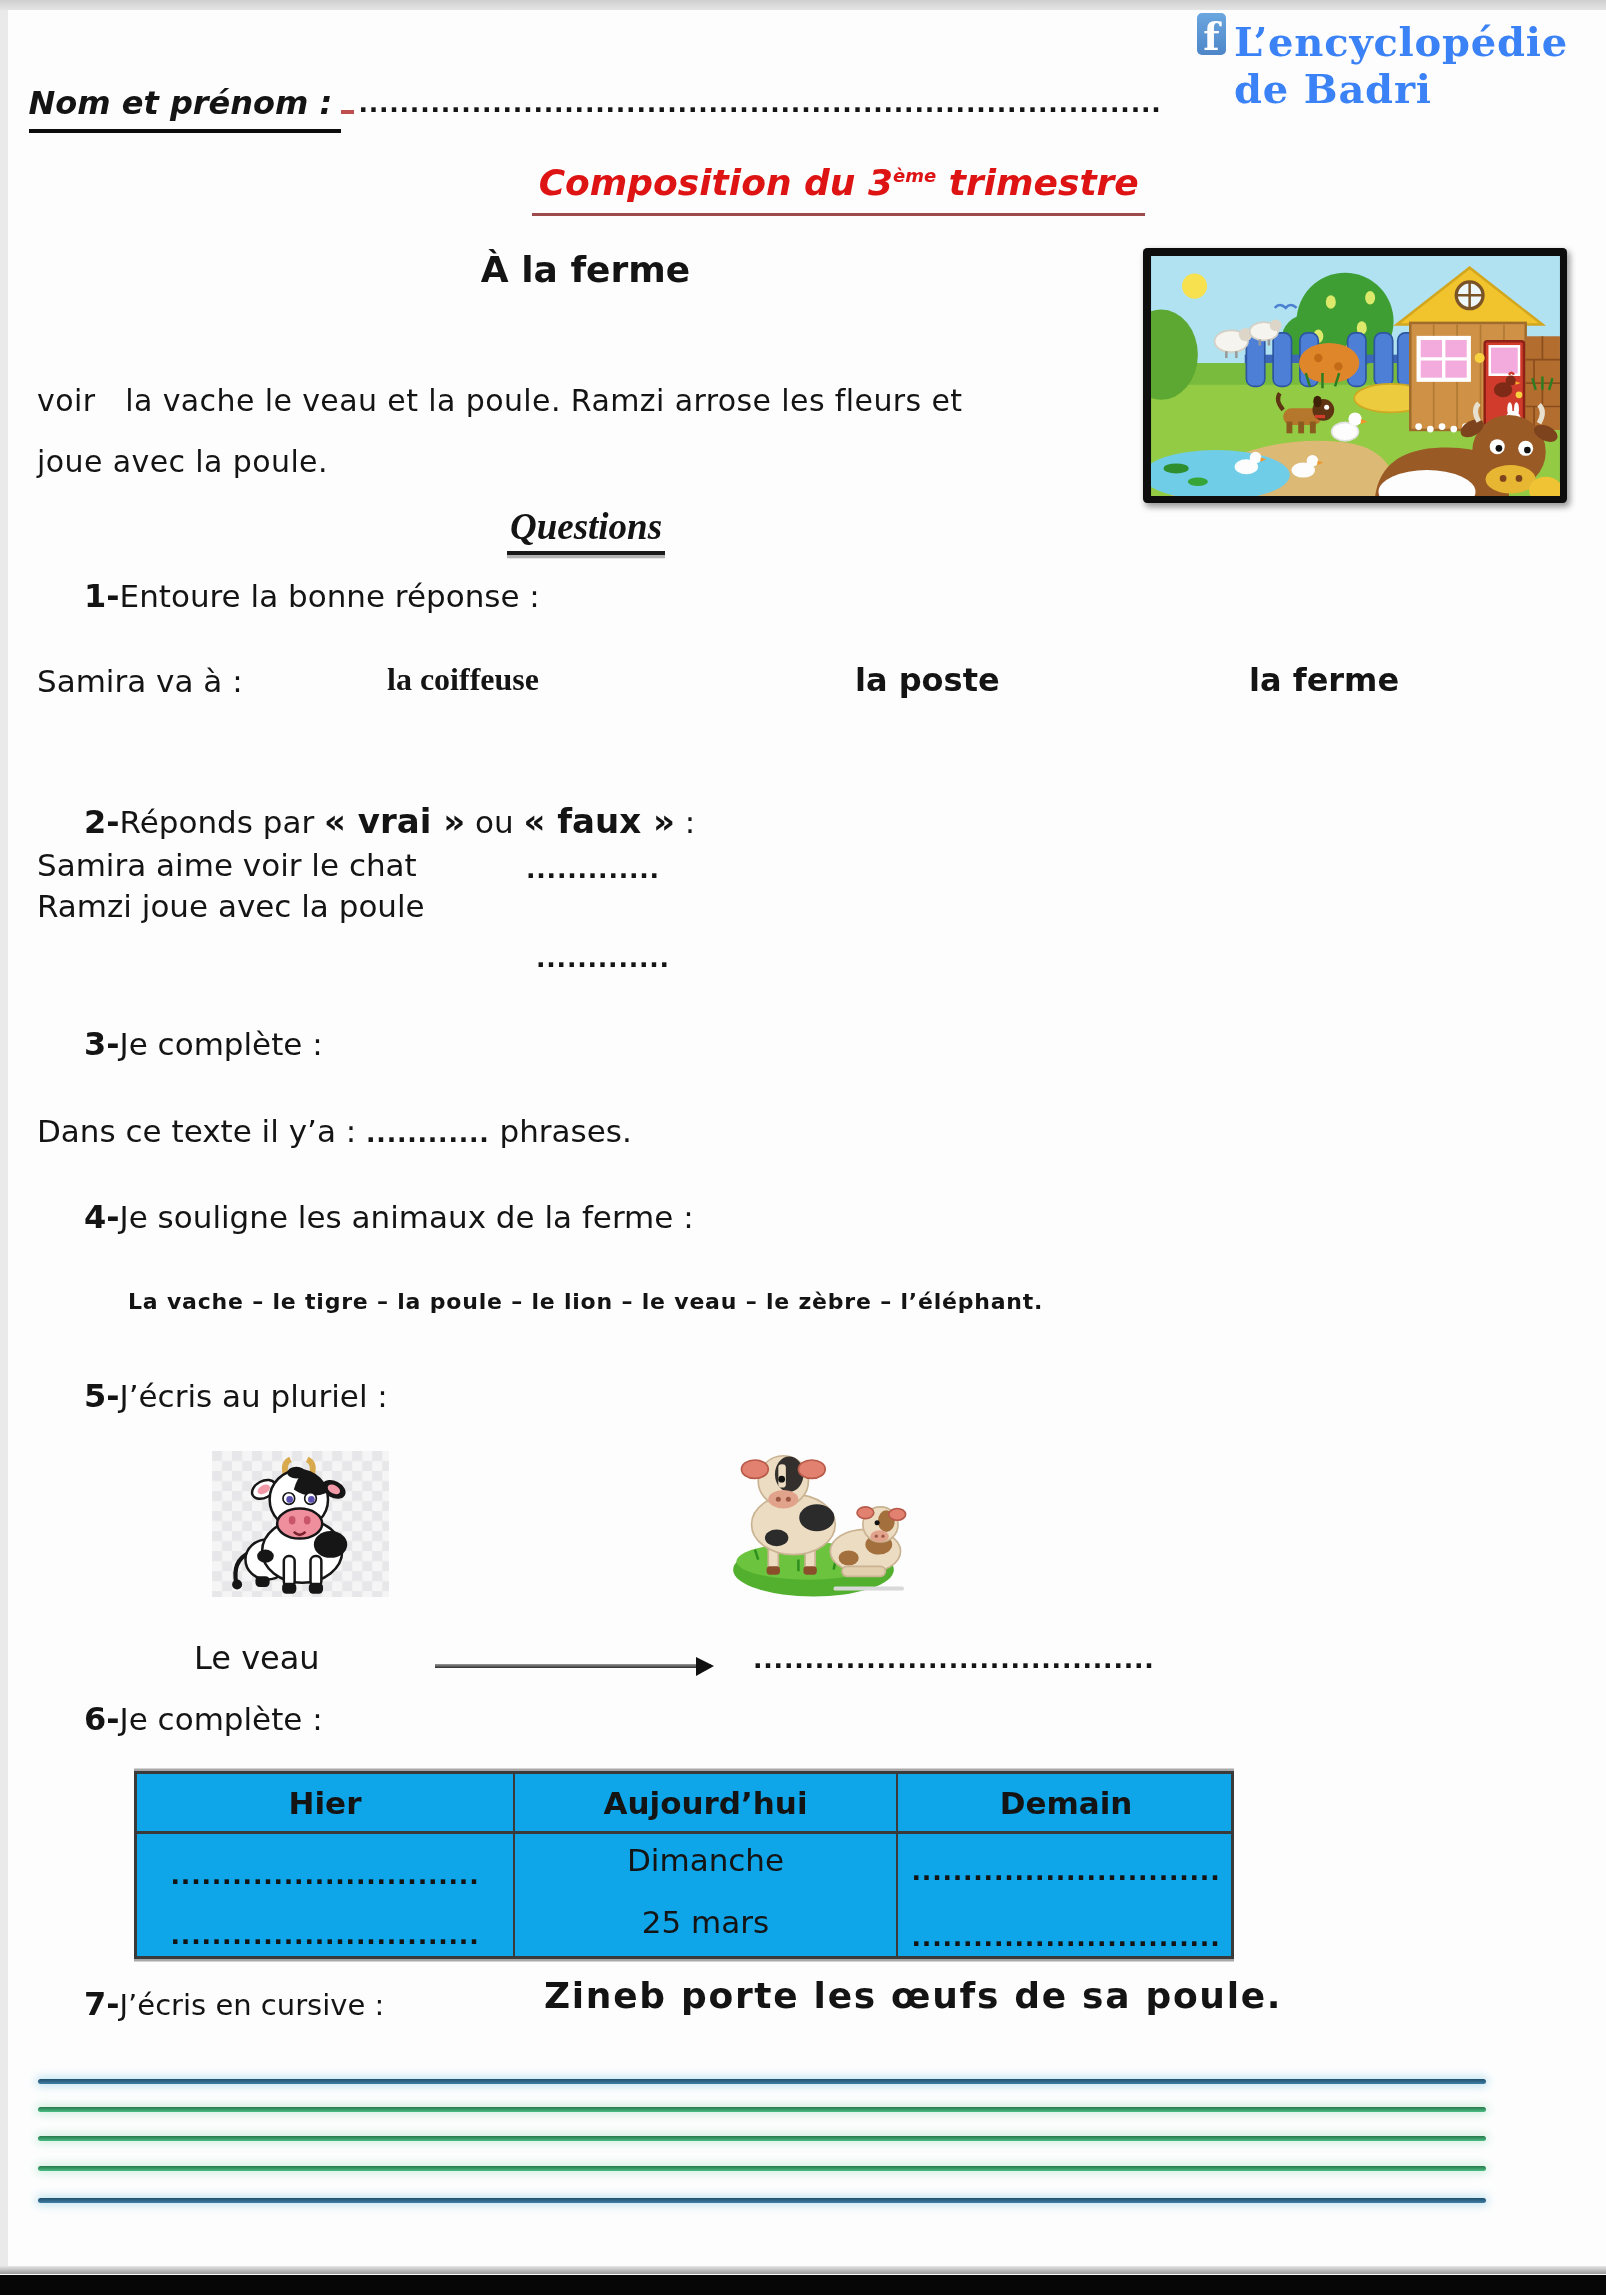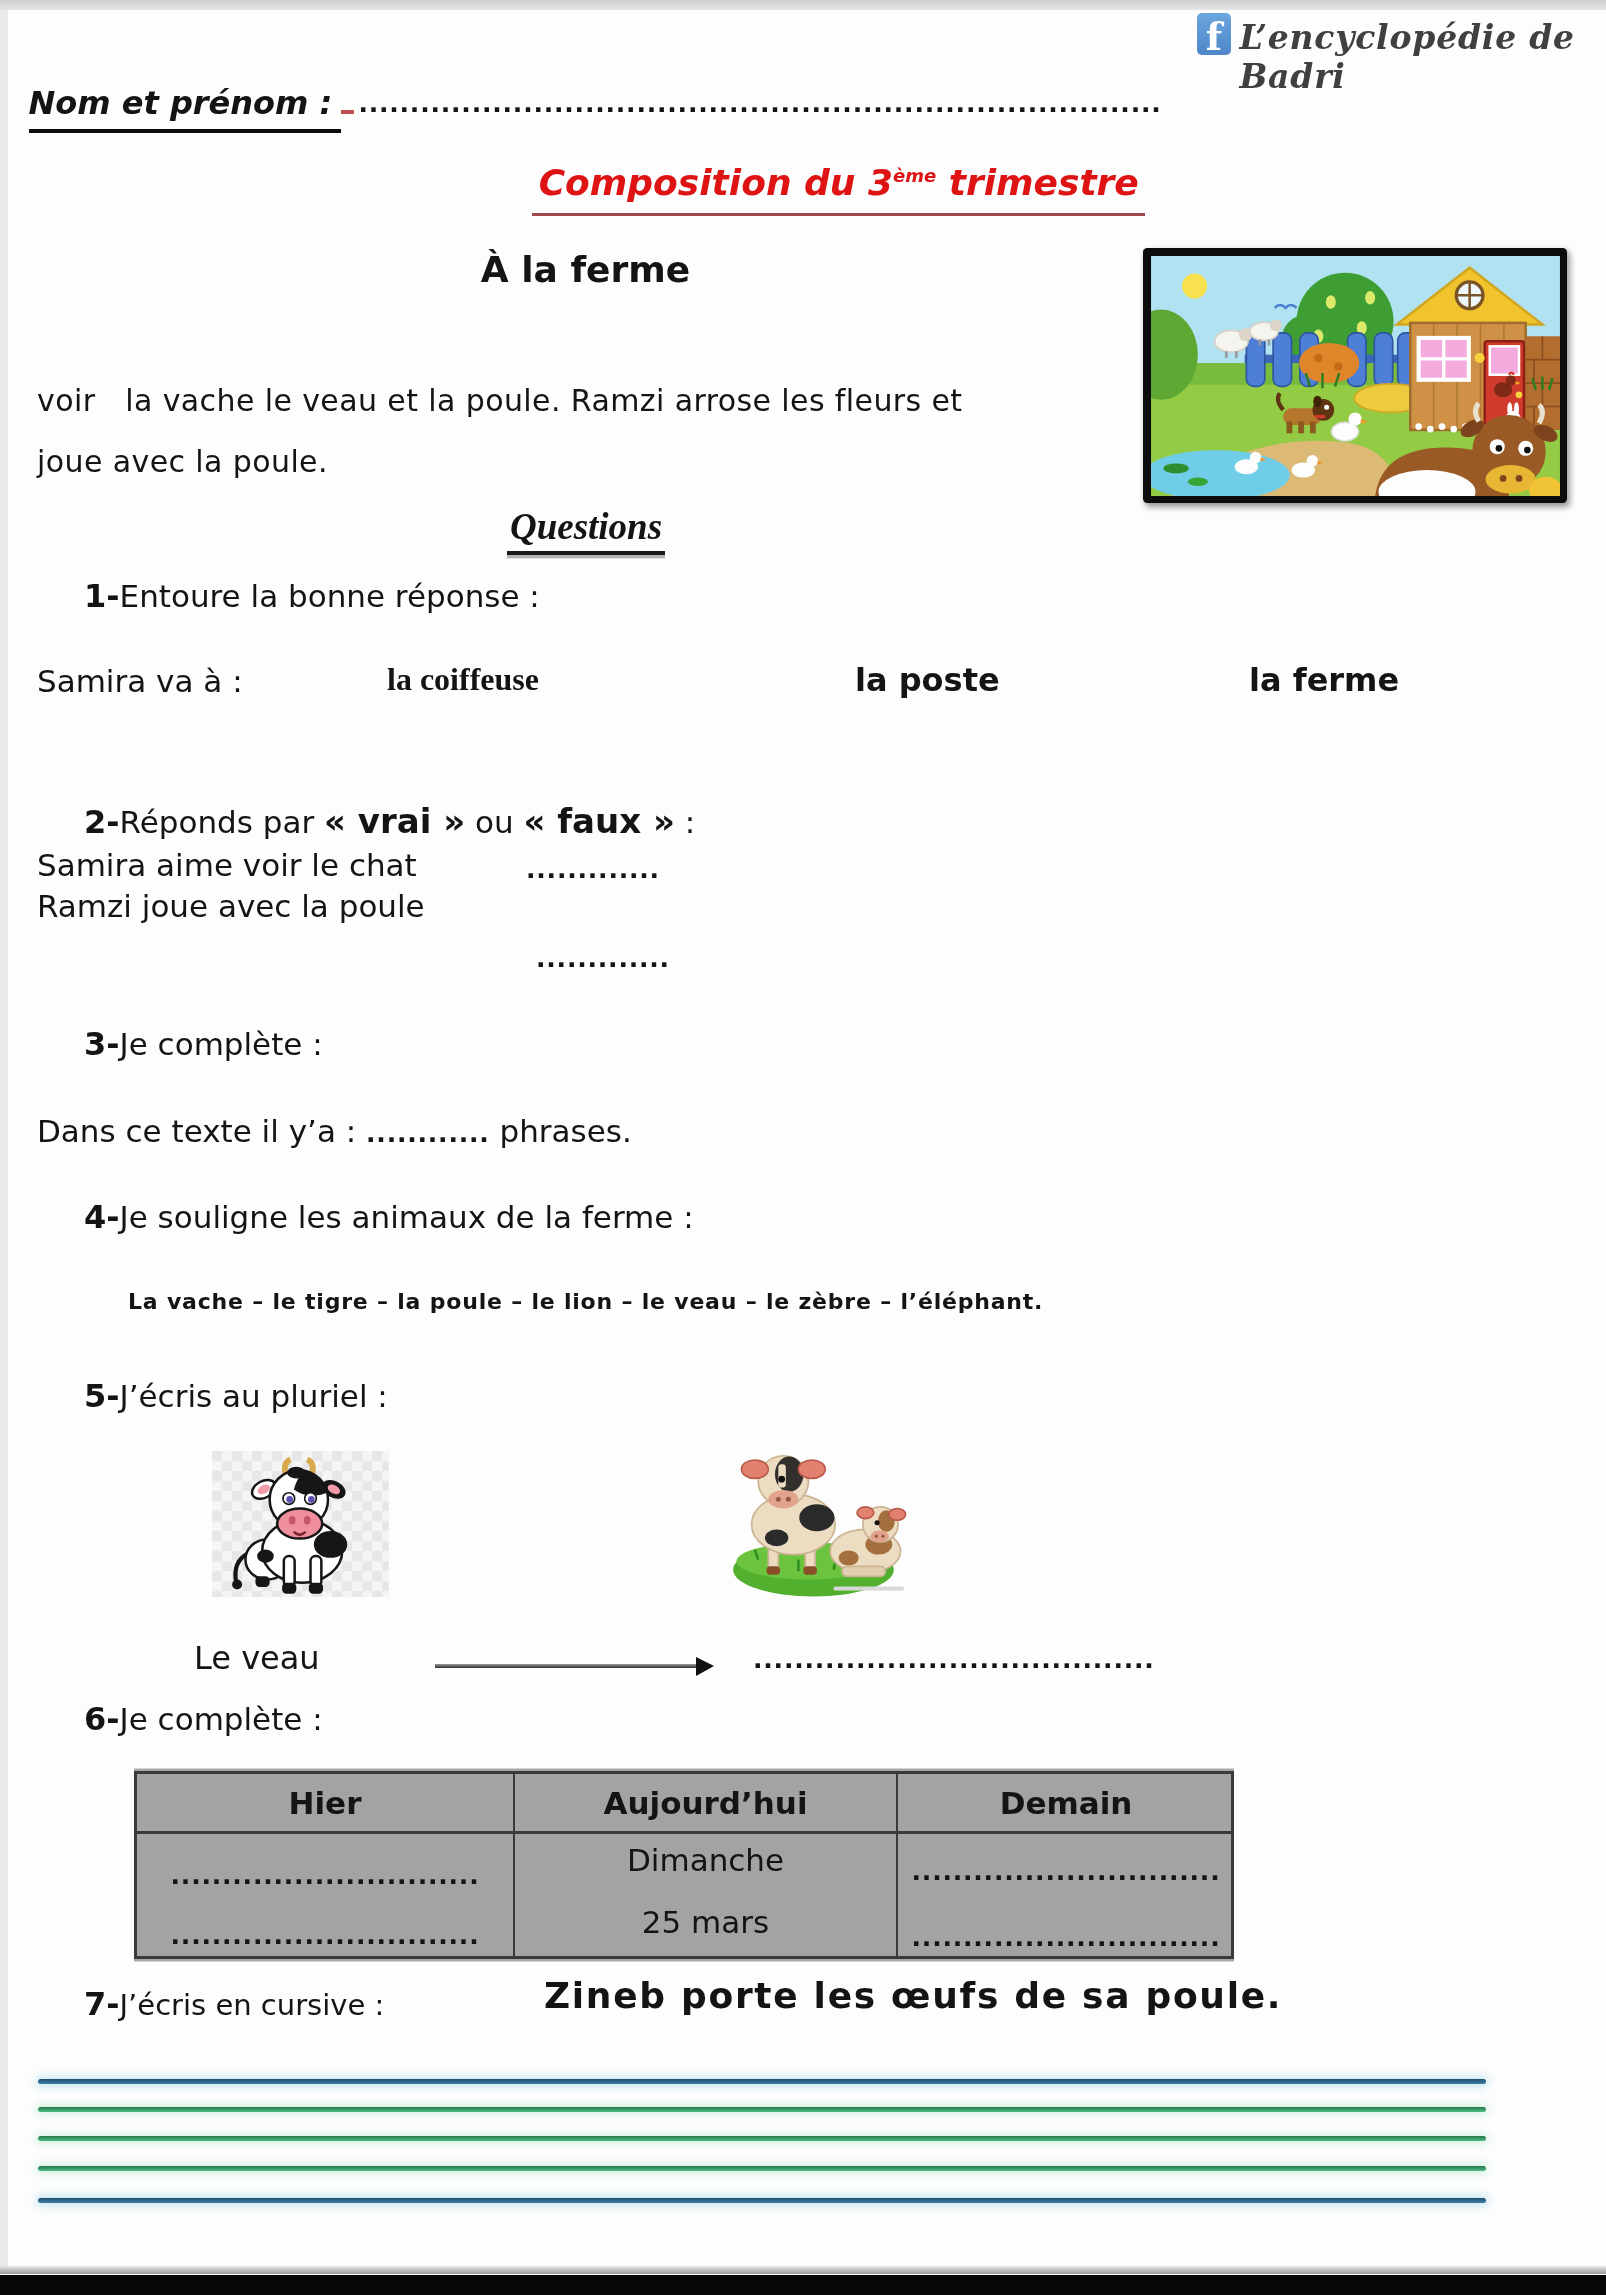--- a/index.html
+++ b/index.html
@@ -9,22 +9,22 @@
   .abs { position:absolute; }
 
   .top-strip { left:0; top:0; width:1607px; height:10px; background:linear-gradient(#cfcfcf,#e4e4e4); }
   .left-strip { left:0; top:10px; width:7.5px; height:2260px; background:#eaeaea; }
 
   
   .brand { left:1197px; top:13.4px; display:flex; align-items:flex-start; gap:8.4px; }
   .fb-icon { width:42px; height:42px; border-radius:5px; background:linear-gradient(#6aa6df,#4e86c8);
              color:#fff; font-family:"DejaVu Serif", serif; font-weight:bold; font-size:38px;
              display:flex; align-items:flex-end; justify-content:center; line-height:0.95; overflow:hidden; }
-  .brand-name { font-family:"DejaVu Serif", serif; font-style:italic; font-weight:bold;
-                font-size:33px; color:#404040; padding-top:5px; letter-spacing:0.8px; }
+  .brand-name { font-family:"DejaVu Serif", serif; font-weight:bold;
+                font-size:40px; color:#3b82f6; padding-top:5px; letter-spacing:0.8px; }
 
   
   .name-line { left:28.5px; top:84px; white-space:nowrap; }
   .name-label { font-size:32px; font-weight:bold; font-style:italic; border-bottom:4.2px solid #0c0c0c;
                 padding-bottom:6.7px; padding-right:8.4px; }
   .red-tail { display:inline-block; width:13.4px; height:8.4px; border-bottom:4.2px solid #c05050; }
   .name-dots { font-size:25px; font-weight:bold; letter-spacing:0.8px; position:relative; top:-1.7px; }
 
   
   .doc-title { left:532px; top:162px; color:#de1414; font-size:36px; font-weight:bold; font-style:italic;
@@ -75,21 +75,21 @@
   .cowcalf-img { left:708px; top:1444px; width:216px; height:155px; }
   .q5-word  { left:194px; top:1639px; font-size:32px; }
   .q5-arrow { left:435px; top:1664px; width:276px; height:4.2px; background:linear-gradient(#9a9a9a,#2e2e2e); }
   .q5-arrow::after { content:""; position:absolute; right:-3.3px; top:-7.5px; border-left:18.4px solid #111;
                      border-top:9.2px solid transparent; border-bottom:10px solid transparent; }
   .q5-dots  { left:753px; top:1645px; }
 
   .q6-label { left:84px; top:1700px; }
 
   .day-table { left:134px; top:1771px; width:1100px; display:grid; grid-template-columns:378px 383px 336px;
-               border:3.3px solid #3a3a3a; box-shadow:0 -2.5px 0 #a8a8a8, 0 2.5px 0 #a8a8a8; background:#a3a3a3; }
+               border:3.3px solid #3a3a3a; box-shadow:0 -2.5px 0 #a8a8a8, 0 2.5px 0 #a8a8a8; background:#0ea5e9; }
   .day-table .hcell { height:60px; display:flex; align-items:center; justify-content:center;
                       font-size:31px; font-weight:bold; border-bottom:3.3px solid #3a3a3a; }
   .day-table .bcell { height:122px; position:relative; }
   .day-table .c0, .day-table .c1 { border-right:2.5px solid #3a3a3a; }
   .cell-dots { position:absolute; width:100%; text-align:center; }
   .today-line { position:absolute; width:100%; text-align:center; font-size:31px; }
 
   .q7-label { left:84px; top:1985px; font-size:29px; white-space:nowrap; }
   .q7-sentence { left:544px; top:1975px; font-size:36px; font-weight:bold; letter-spacing:1.7px; white-space:nowrap; }
 

